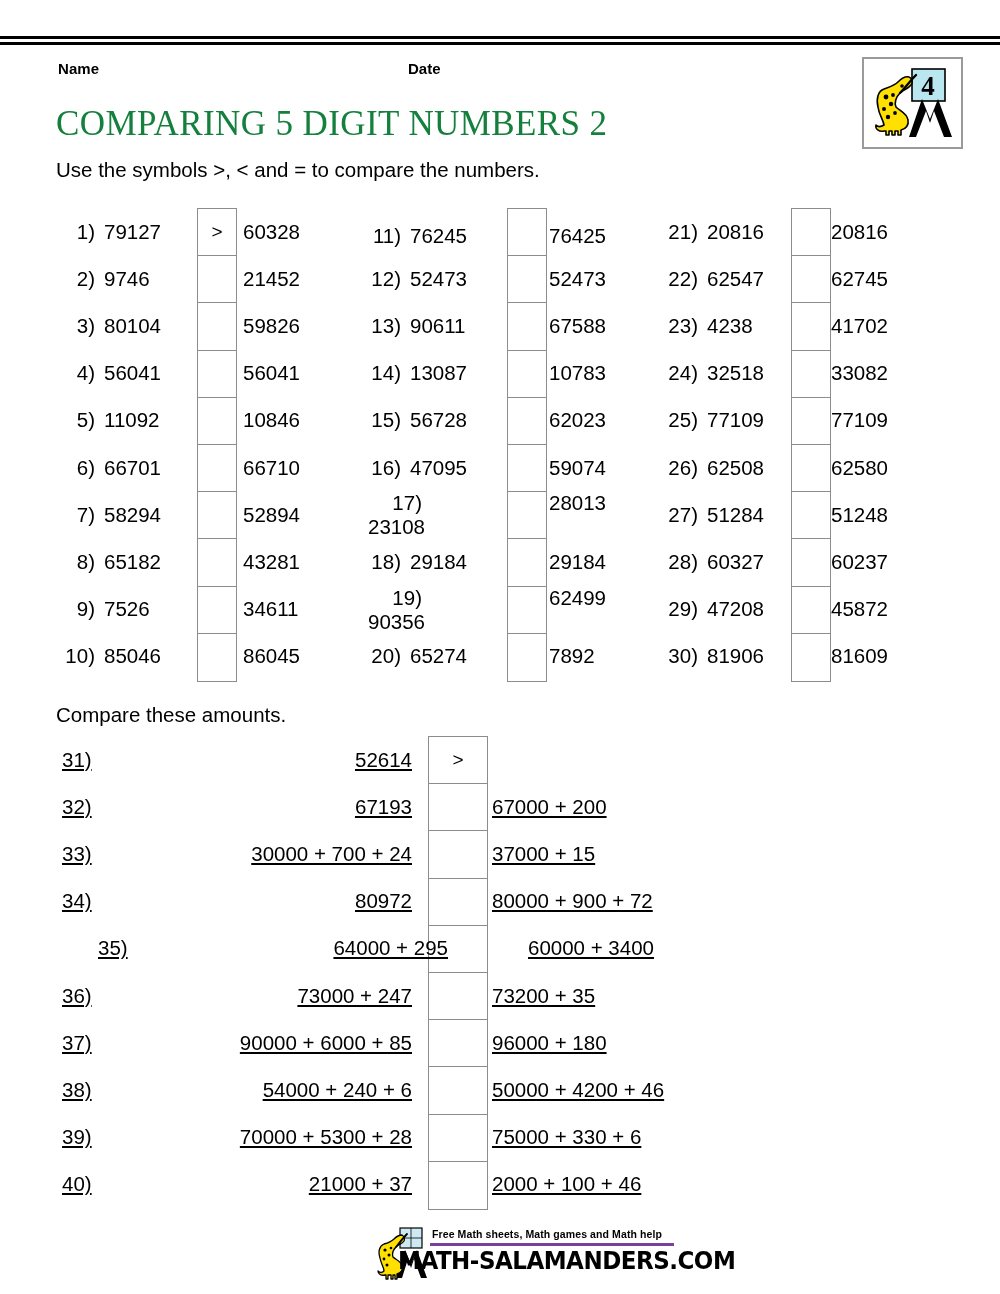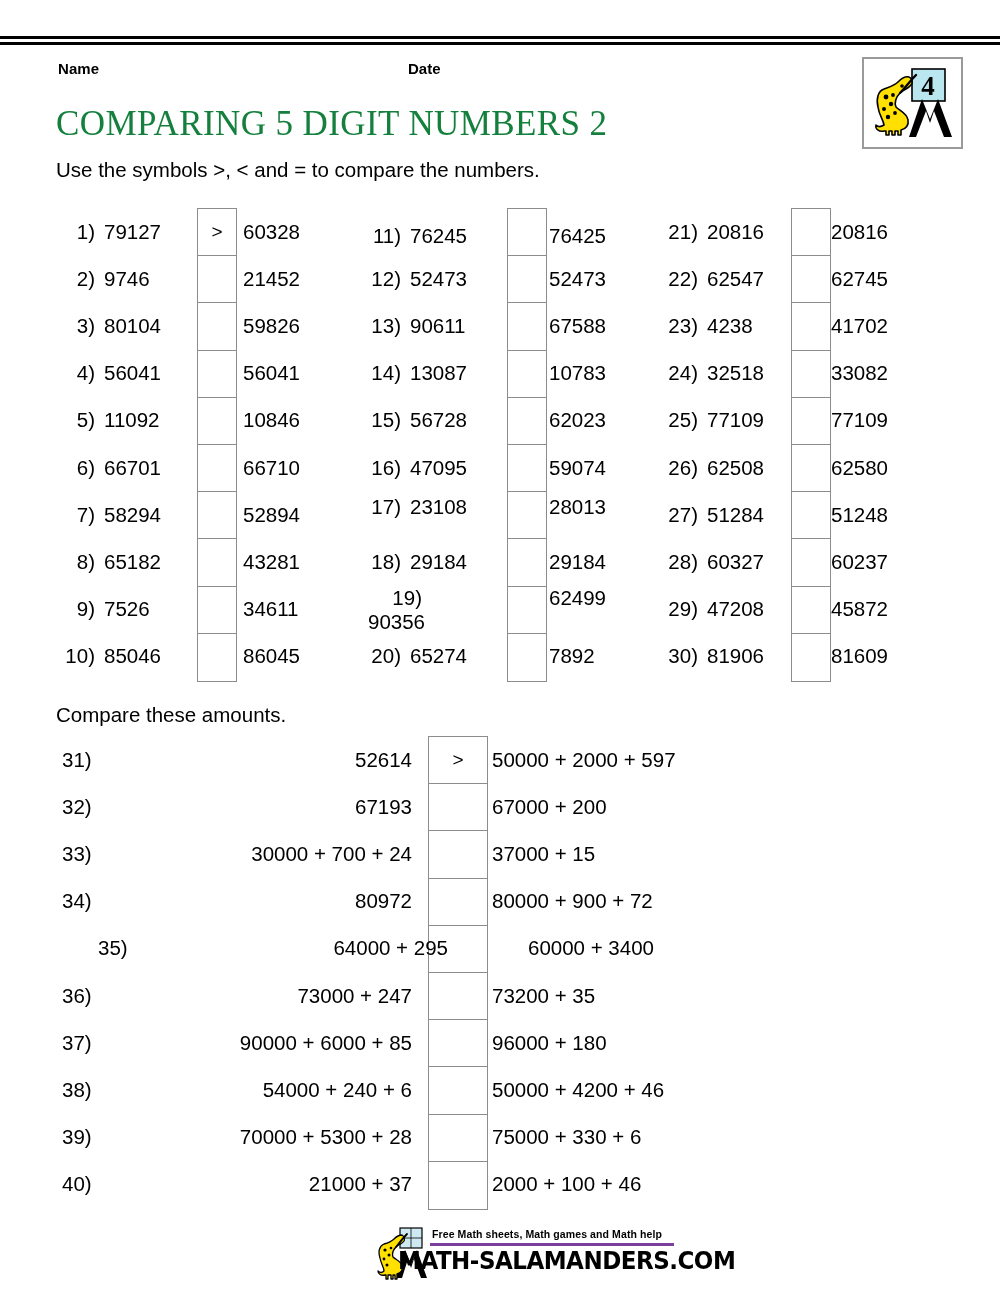--- a/index.html
+++ b/index.html
@@ -132,20 +132,21 @@
 
   .brow {
     position: absolute;
     left: 62px;
     width: 880px;
     height: 47.2px;
     display: flex;
     align-items: center;
     font-size: 20.5px;
     white-space: nowrap;
+    text-decoration: underline;
   }
   .b-idx { width: 44px; text-align: left; }
   .b-left {
     width: 316px;
     text-align: right;
     padding-right: 10px;
   }
   .b-right {
     padding-left: 70px;
     text-align: left;
@@ -335,21 +336,21 @@
     <div class="prow" style="top: 188.8px;">
       <span class="p-idx">15)</span>
       <span class="p-left">56728</span>
       <span class="p-right">62023</span>
     </div>
     <div class="prow" style="top: 236px;">
       <span class="p-idx">16)</span>
       <span class="p-left">47095</span>
       <span class="p-right">59074</span>
     </div>
-    <div class="prow" style="top: 275px;">
+    <div class="prow" style="top: 283px; flex-direction: column;">
       <span class="p-idx">17)</span>
       <span class="p-left">23108</span>
       <span class="p-right">28013</span>
     </div>
     <div class="prow" style="top: 330.4px;">
       <span class="p-idx">18)</span>
       <span class="p-left">29184</span>
       <span class="p-right">29184</span>
     </div>
     <div class="prow" style="top: 377.6px; flex-direction: column;">
@@ -426,21 +427,20 @@
     <div class="ansbox-b"></div>
     <div class="ansbox-b"></div>
     <div class="ansbox-b"></div>
     <div class="ansbox-b"></div>
     <div class="ansbox-b"></div>
   </div>
 <div id="pcb">
     <div class="brow" style="top: 736px; position: absolute;">
       <span class="b-idx">31)</span>
       <span class="b-left">52614</span>
-      <span class="b-right">50000 + 2000 + 597</span>
     </div>
     <div class="brow" style="top: 783.2px; position: absolute;">
       <span class="b-idx">32)</span>
       <span class="b-left">67193</span>
       <span class="b-right">67000 + 200</span>
     </div>
     <div class="brow" style="top: 830.4px; position: absolute;">
       <span class="b-idx">33)</span>
       <span class="b-left">30000 + 700 + 24</span>
       <span class="b-right">37000 + 15</span>

